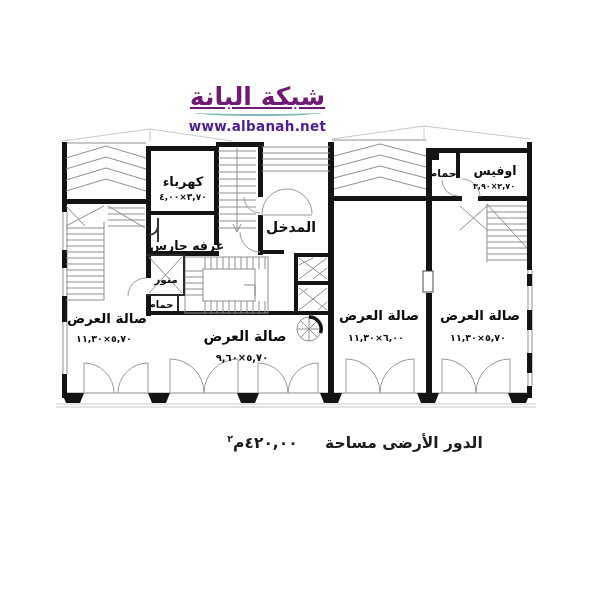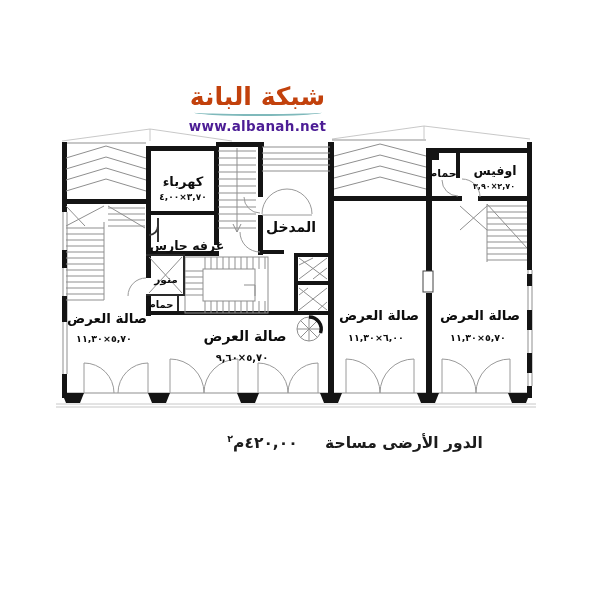--- a/index.html
+++ b/index.html
@@ -1,21 +1,21 @@
 <!DOCTYPE html>
 <html lang="ar"><head>
 <meta charset="utf-8">
 <style>
   html,body{margin:0;padding:0;background:#ffffff;}
   .screen{position:relative;width:600px;height:600px;background:#ffffff;overflow:hidden;
           font-family:"DejaVu Sans",sans-serif;}
   
   .logo{position:absolute;top:84px;left:160px;width:195px;text-align:center;}
-  .logo-title{display:block;font-size:25px;font-weight:bold;color:#c2410c;line-height:1.05;
-              letter-spacing:1px;}
+  .logo-title{display:block;font-size:25px;font-weight:bold;color:#701a75;line-height:1.05;
+              letter-spacing:1px;text-decoration:underline;}
   .logo-underline{width:128px;height:5px;margin:-1px auto 0 auto;
                   border-bottom:2px solid #7fb9bb;border-radius:0 0 100% 100%;}
   .logo-url{display:block;margin-top:2px;font-size:13.5px;font-weight:bold;color:#4c1d95;
             letter-spacing:.3px;}
   
   svg.plan{position:absolute;left:0;top:0;}
   .wall{fill:#141414;stroke:none;}
   .thin{stroke:#8f8f8f;stroke-width:1;fill:none;}
   .vthin{stroke:#c2c2c2;stroke-width:.9;fill:none;}
   .mid{stroke:#2a2a2a;stroke-width:2;fill:none;}

